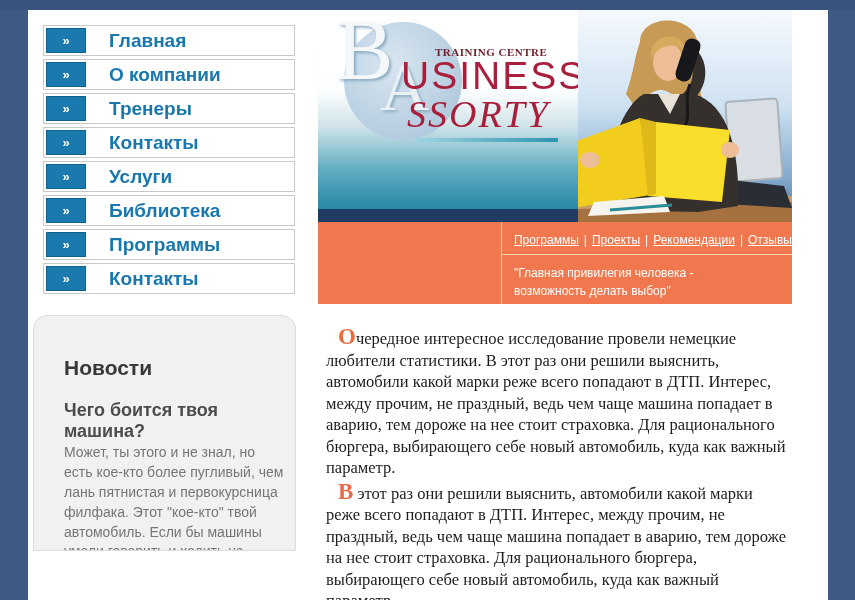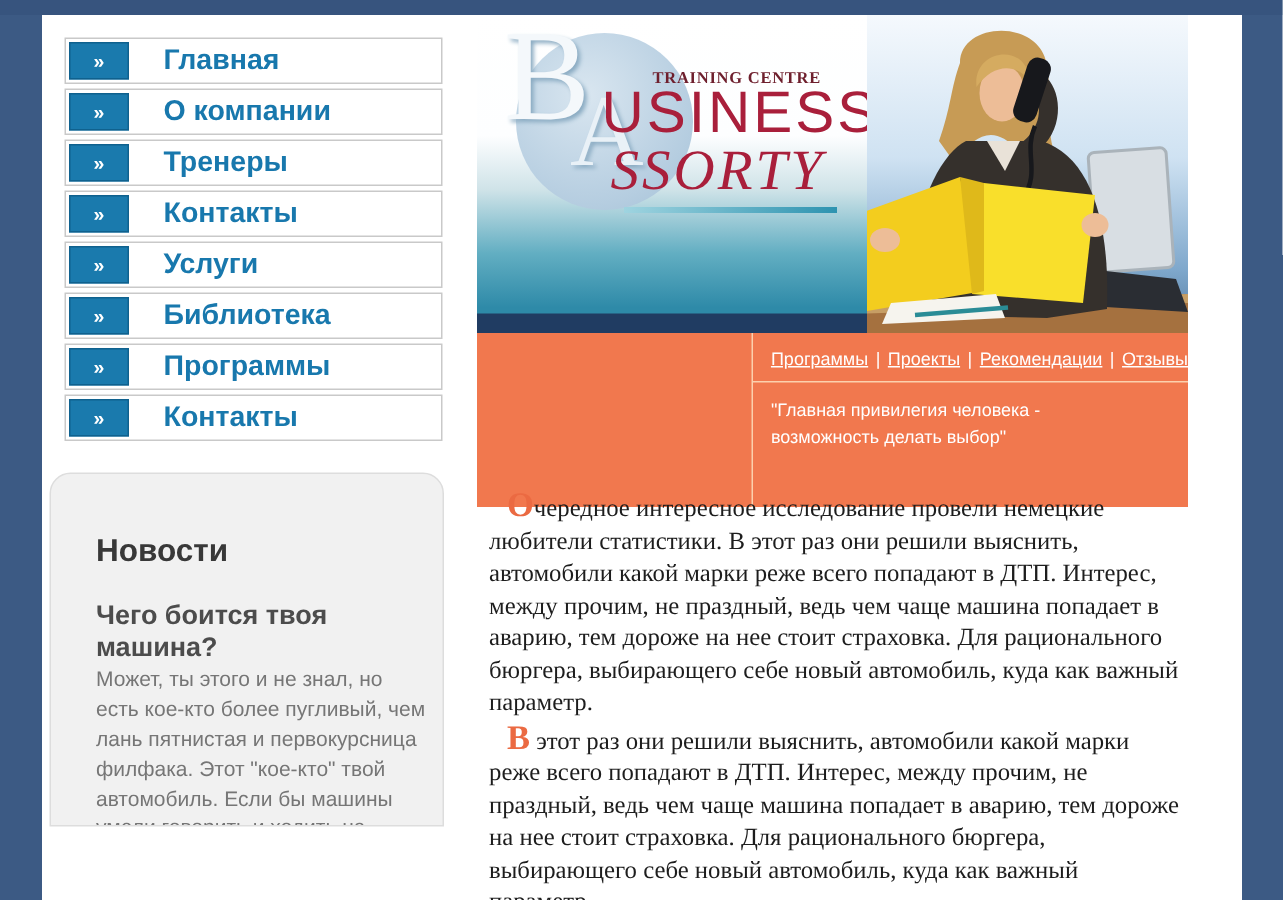--- a/index.html
+++ b/index.html
@@ -43,21 +43,21 @@
   .logo-training { position:absolute; left:117px; top:36px; font-family:"Liberation Serif",serif;
     font-size:11px; font-weight:bold; color:#6e1f2d; letter-spacing:0.5px; }
   .logo-line1 { position:absolute; left:83px; top:44px; font-family:Liberation Sans, sans-serif;
     font-size:39px; color:#a91f3b; letter-spacing:2px; }
   .logo-line2 { position:absolute; left:89px; top:82px; font-family:"Liberation Serif",serif;
     font-size:38px; color:#a91f3b; letter-spacing:2px;font-style:italic; }
   .logo-underline { position:absolute; left:98px; top:128px; width:142px; height:4px;
     background:linear-gradient(90deg,#9fd4e0,#2d93b0); }
   .photo-block { position:absolute; left:260px; top:0; width:214px; height:212px; }
 
-  .orange-bar { position:absolute; left:0; top:212px; width:474px; height:116px;
+  .orange-bar { position:absolute; left:0; top:212px; width:474px; height:82px;
     background:#f1784e; display:flex; }
   .orange-left { width:202px; border-right:1px solid rgba(255,238,205,0.75); }
   .orange-right { flex:1; display:flex; flex-direction:column; }
   .topnav { height:33px; line-height:33px; padding-left:12px;
     border-bottom:1px solid rgba(255,238,205,0.75); white-space:nowrap; }
   .topnav a { color:#ffffff; font-size:12px; text-decoration:underline; cursor:pointer; }
   .topnav .sep { color:#ffffff; font-size:12px; padding:0 5px; }
   .quote { padding:9px 14px 0 12px; color:#ffffff; font-size:12px; line-height:1.5; max-width:260px; }
 
   .article { position:absolute; left:0; top:302px; width:474px; padding:14px 2px 0 8px;

